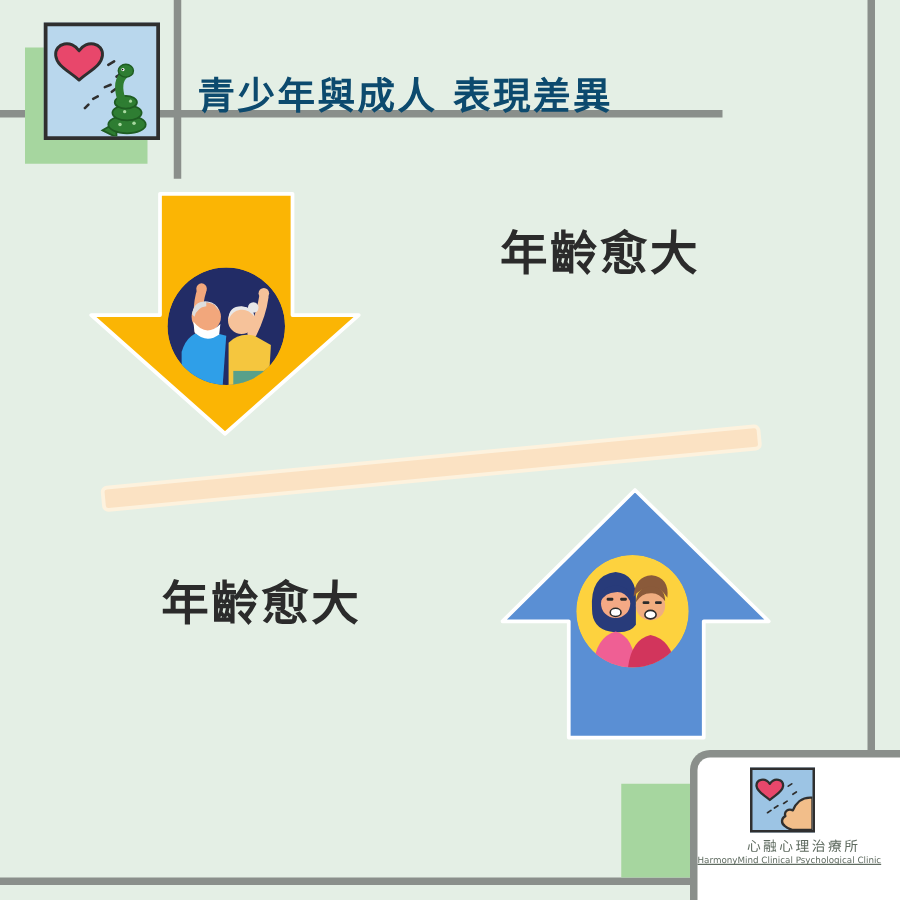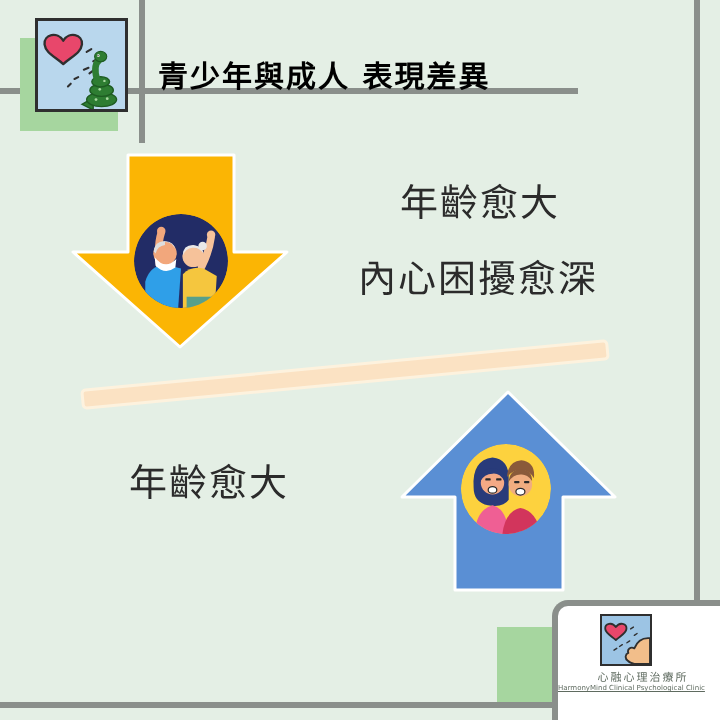--- a/index.html
+++ b/index.html
@@ -19,26 +19,26 @@
   #green-bottom{left:497px;top:627px;width:55px;height:75px;}
 
   .pic-frame{
     position:absolute;left:35px;top:18px;width:93px;height:94px;
     background:#b9d7ed;border:3px solid #2f2f2f;box-sizing:border-box;
   }
   .pic-frame svg{display:block;width:100%;height:100%;}
 
   .title{
     position:absolute;left:158px;top:52px;
-    font-size:30px;font-weight:bold;color:#000000;letter-spacing:2px;white-space:nowrap;
+    font-size:30px;font-weight:bold;color:#0c4a6e;letter-spacing:2px;white-space:nowrap;
   }
 
   .big-text{
     position:absolute;transform:translateX(-50%);
-    font-size:38px;font-weight:normal;color:#2b2b2b;
+    font-size:38px;font-weight:bold;color:#2b2b2b;
     letter-spacing:2px;white-space:nowrap;text-align:center;
   }
   #adult-line1{left:480px;top:172px;}
   #adult-line2{left:478px;top:248px;}
   #youth-line1{left:209px;top:452px;}
   #youth-line2{left:213px;top:528px;}
 
   .arrow-svg{position:absolute;overflow:visible;}
   #down-arrow{left:65px;top:150px;width:230px;height:200px;}
   #up-arrow{left:395px;top:388px;width:228px;height:206px;}
@@ -138,21 +138,20 @@
         <path d="M52,64 Q61,55 74,58 L88,66 L86,100 L52,100 Z" fill="#f5c63e"></path>
         <rect x="56" y="88" width="28" height="12" fill="#58a08a"></rect>
         <circle cx="63" cy="45" r="11.5" fill="#f6c29a"></circle>
         <path d="M52,44 Q52,33 63,33 Q73,34 74,42 Q69,35 62,36 Q55,37 52,44 Z" fill="#e8e8e8"></path>
         <circle cx="73" cy="34" r="4.5" fill="#e8e8e8"></circle>
       </g>
     </g>
   </svg>
 
   <div class="big-text" id="adult-line1">年齡愈大</div>
-  <div class="big-text" id="adult-line2">內心困擾愈深</div>
 
   <div class="diag-bar"></div>
 
   <div class="big-text" id="youth-line1">年齡愈大</div>
 
   <svg class="arrow-svg" id="up-arrow" viewBox="395 388 228 206">
     <defs>
       <clipPath id="clip-young">
           <circle cx="50" cy="50" r="50"></circle>
         </clipPath>

